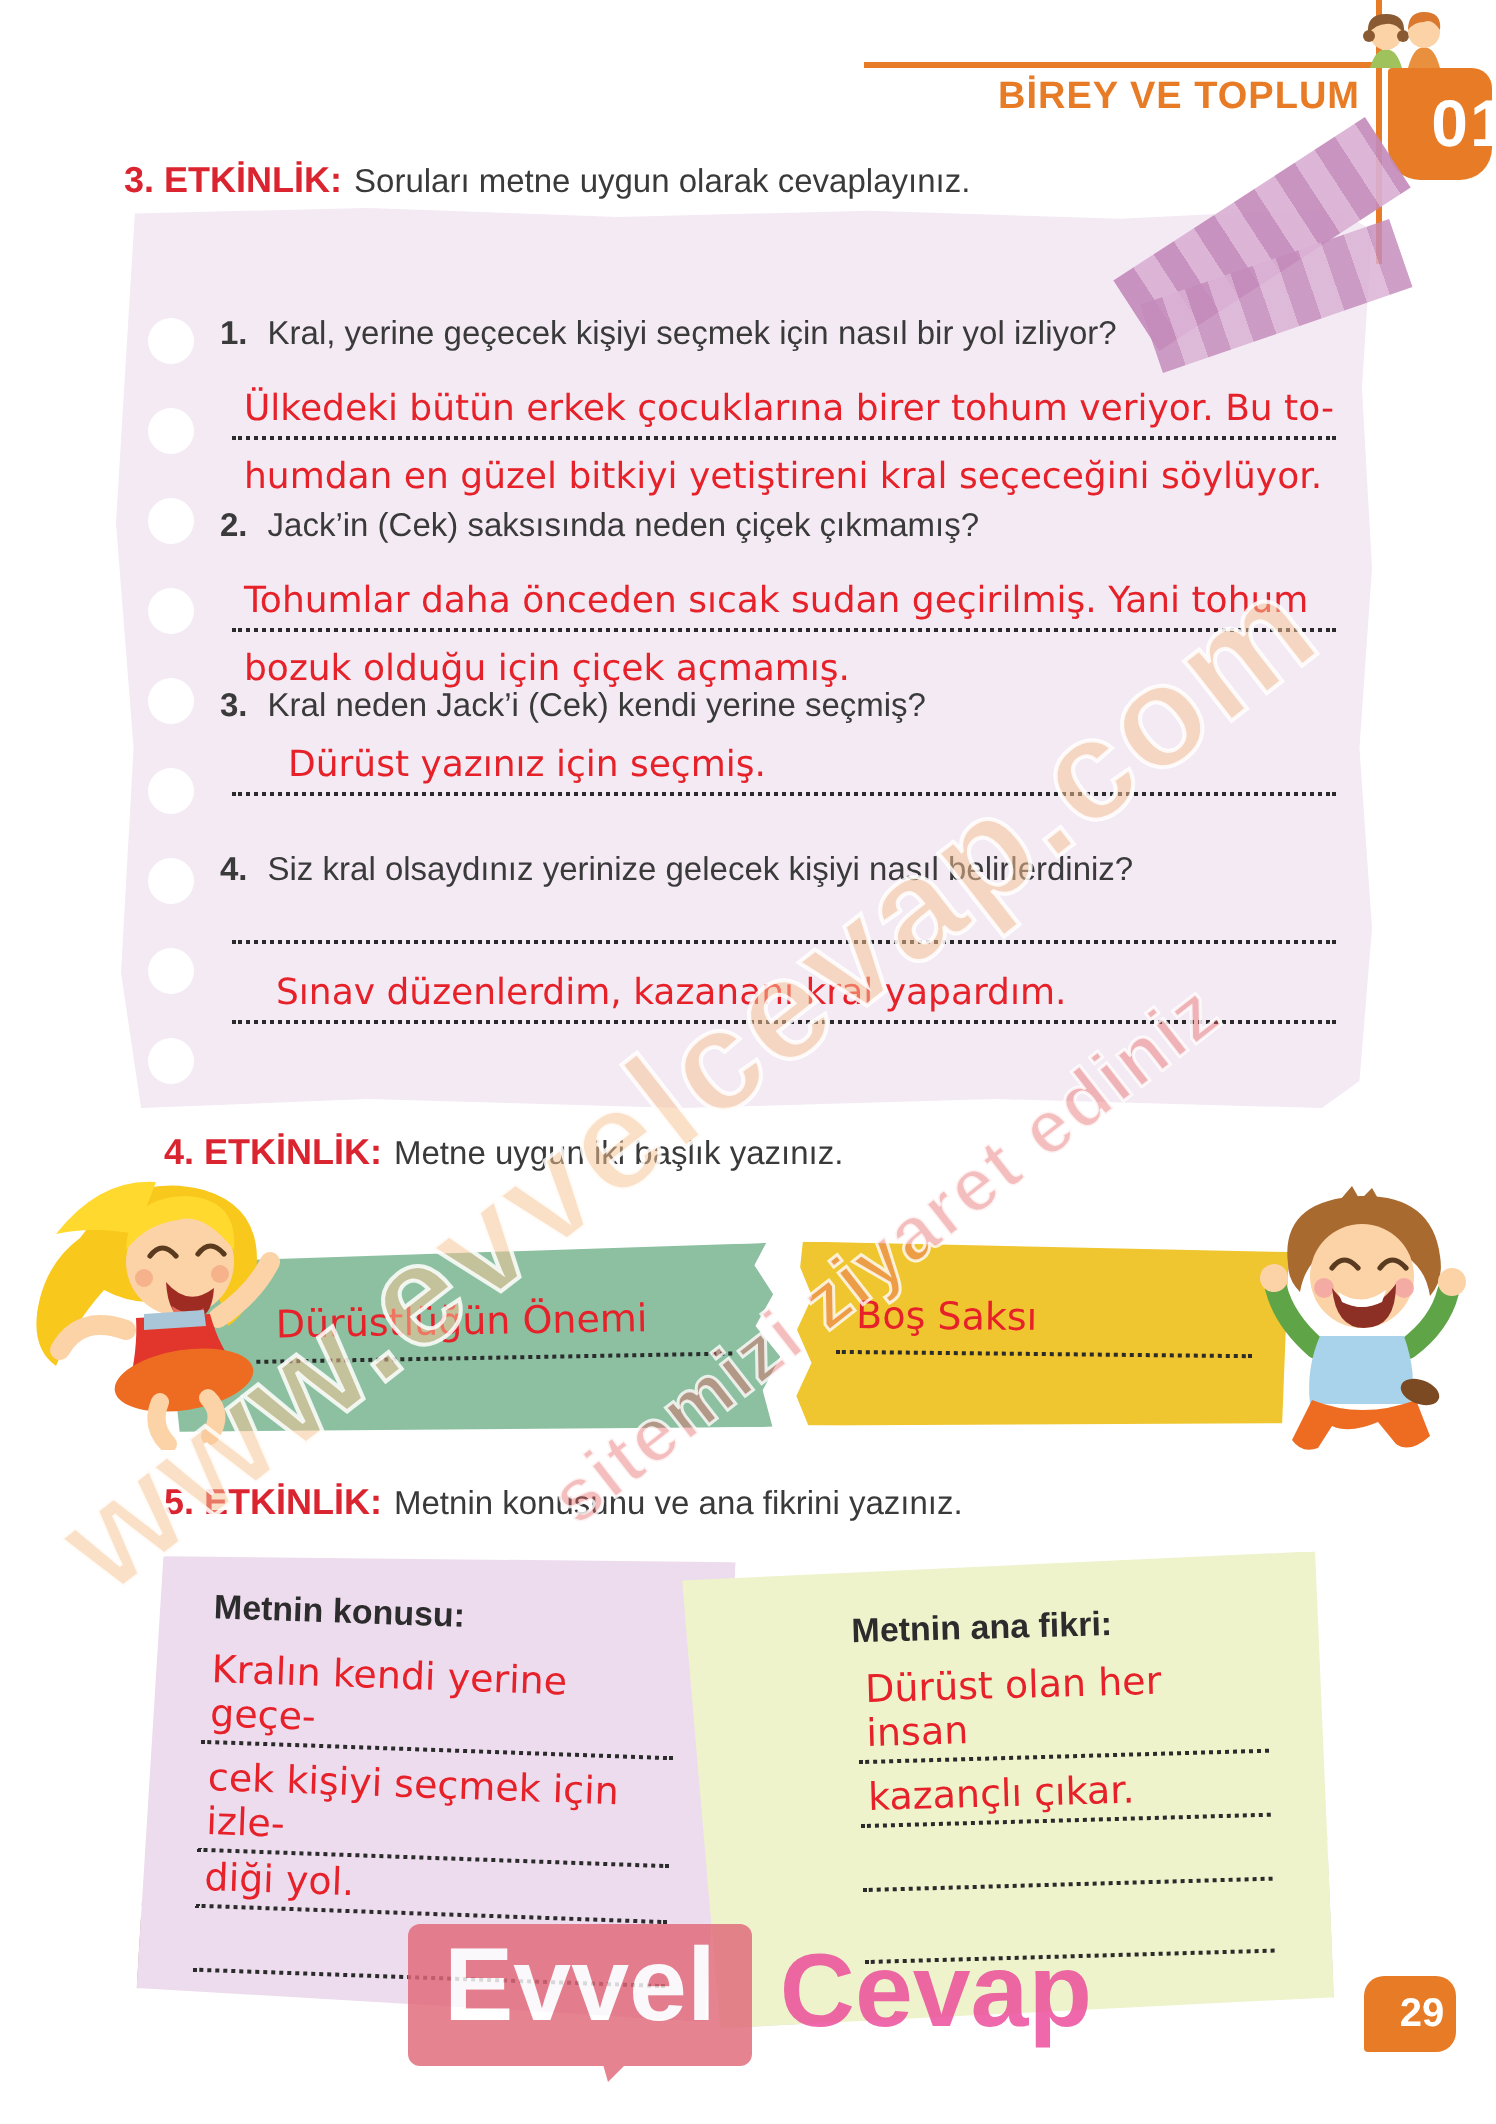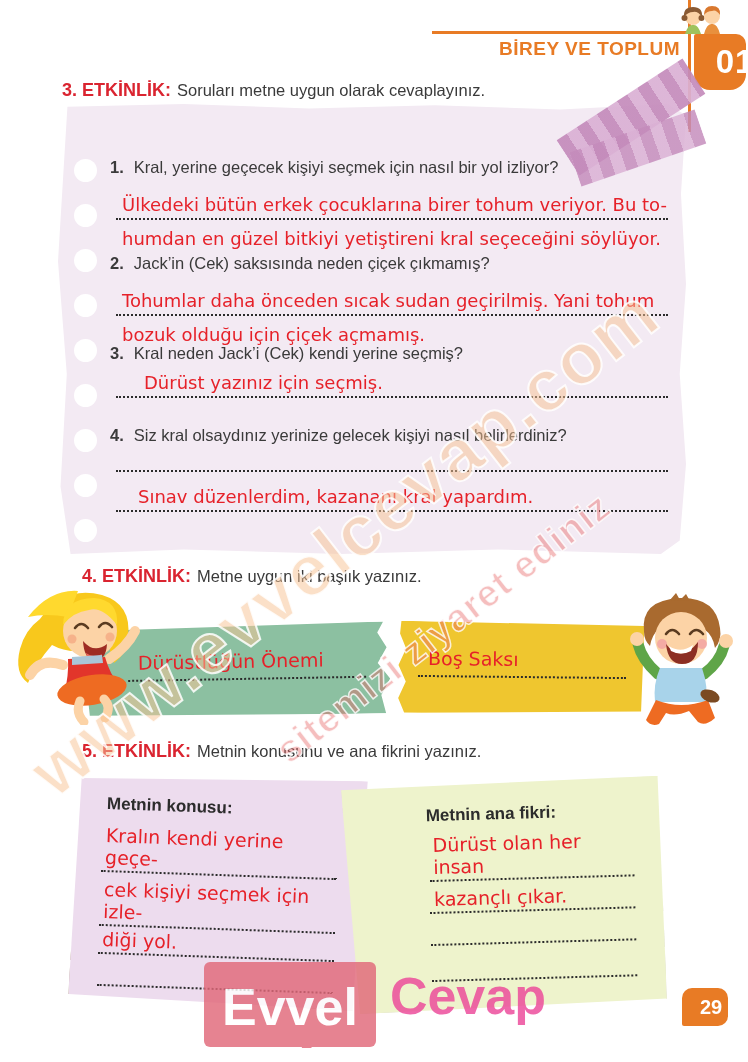--- a/index.html
+++ b/index.html
@@ -77,21 +77,21 @@
   .p-empty { border-bottom:2.5px dotted #2b2b2b; height:32px; }
   
   .wm { position:absolute; pointer-events:none; white-space:nowrap; font-weight:bold; z-index:4; }
   .wm-url { left:14px; top:748px; font-size:72px; letter-spacing:2px;
     color:rgba(247,196,150,.52); -webkit-text-stroke:2px rgba(255,255,255,.85);
     transform:rotate(-38deg); transform-origin:0 0; }
   .wm-note { left:268px; top:738px; font-size:38px; letter-spacing:1px;
     color:rgba(230,100,100,.42); -webkit-text-stroke:1.5px rgba(255,255,255,.8);
     transform:rotate(-38deg); transform-origin:0 0; }
   .logo { position:absolute; left:204px; top:962px; z-index:6; display:flex; align-items:flex-start; opacity:.82; }
-  .logo-bubble { position:relative; background:#e1697a; border-radius:6px; padding:15px 18px 10px 18px; }
+  .logo-bubble { position:relative; background:#e1697a; border-radius:6px; padding:1px 18px 10px 18px; }
   .logo-bubble::after { content:""; position:absolute; left:96px; bottom:-22px;
     border:14px solid transparent; border-top-color:#e1697a; border-left-width:4px; }
   .logo-word1 { color:#fff; font-size:52px; font-weight:bold; }
   .logo-word2 { color:#ec4899; font-size:52px; font-weight:bold; margin-left:14px; margin-top:4px; }
   .page-num { position:absolute; left:682px; top:988px; width:46px; height:38px;
     background:#e87b25; border-radius:10px 10px 10px 2px; z-index:7;
     display:flex; align-items:center; justify-content:center;
     color:#fff; font-size:20px; font-weight:bold;padding-left:12px; }
 </style>
 </head>

